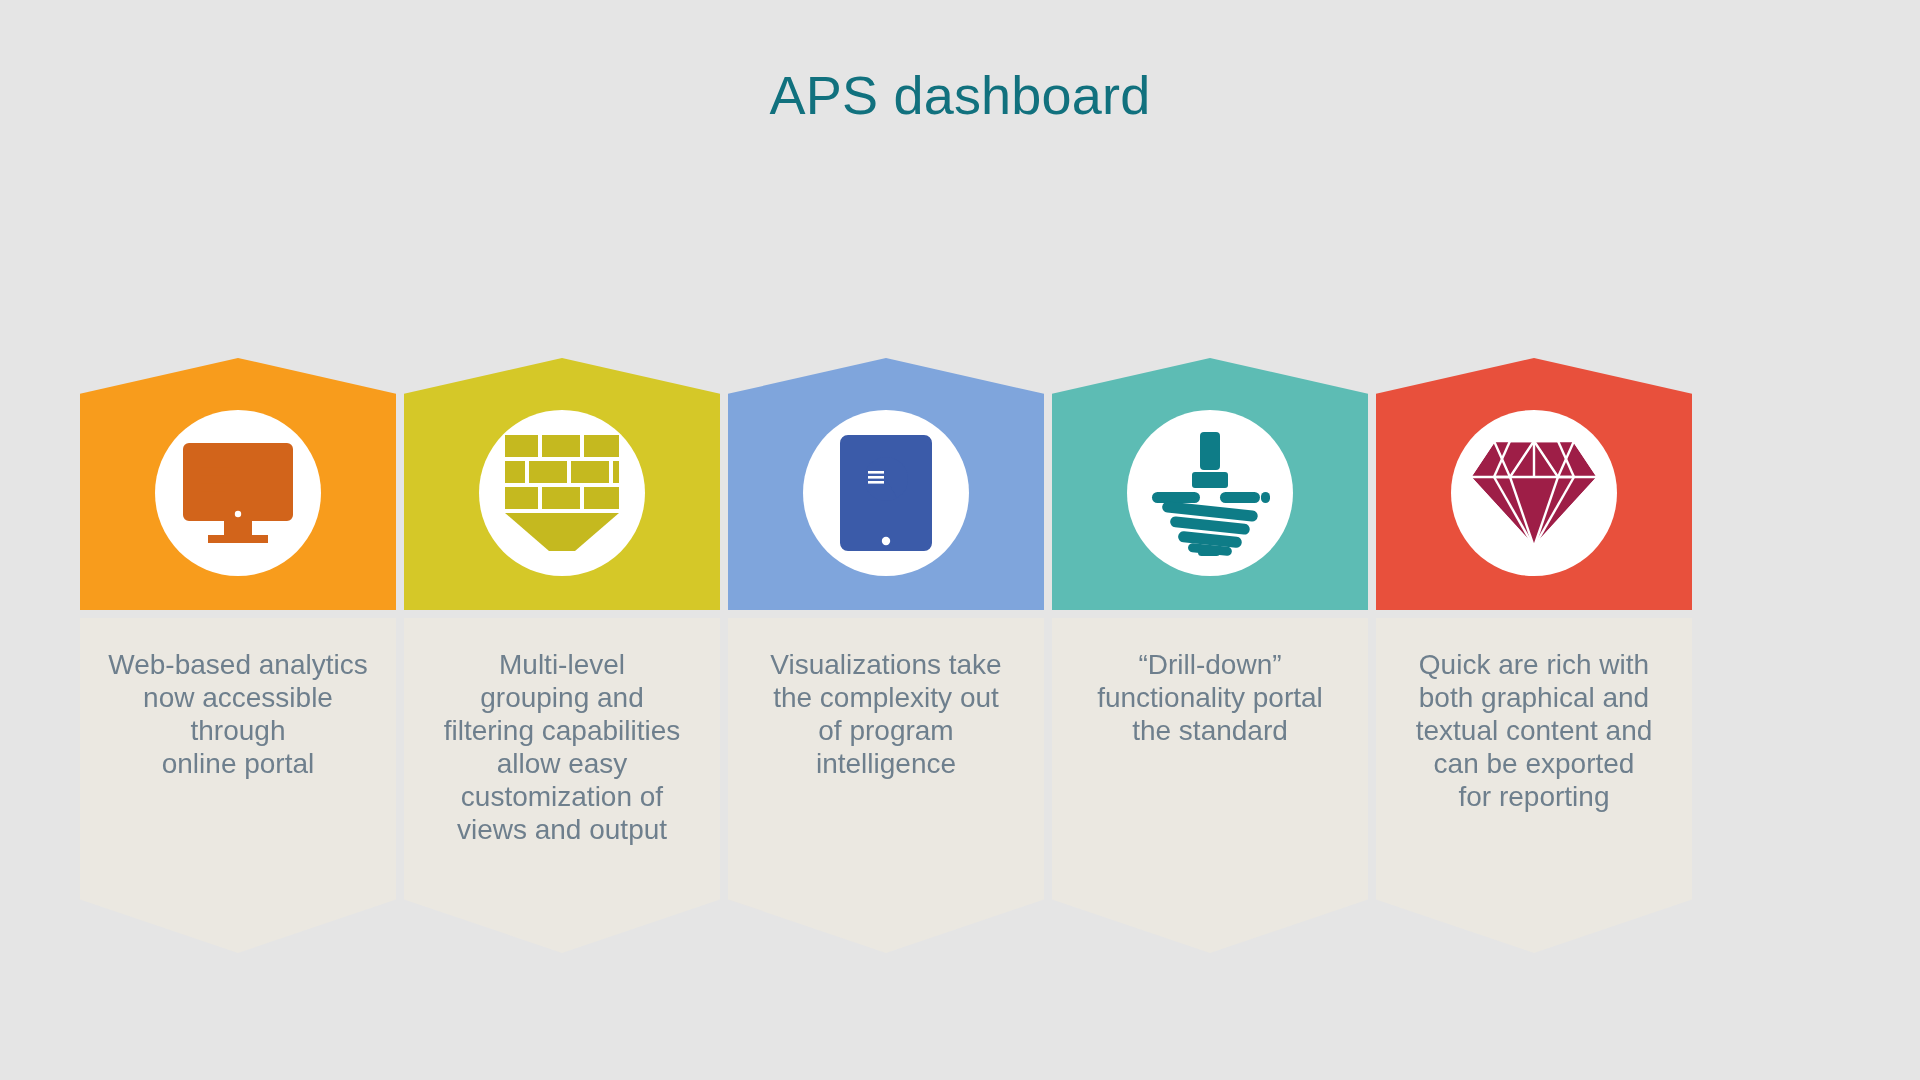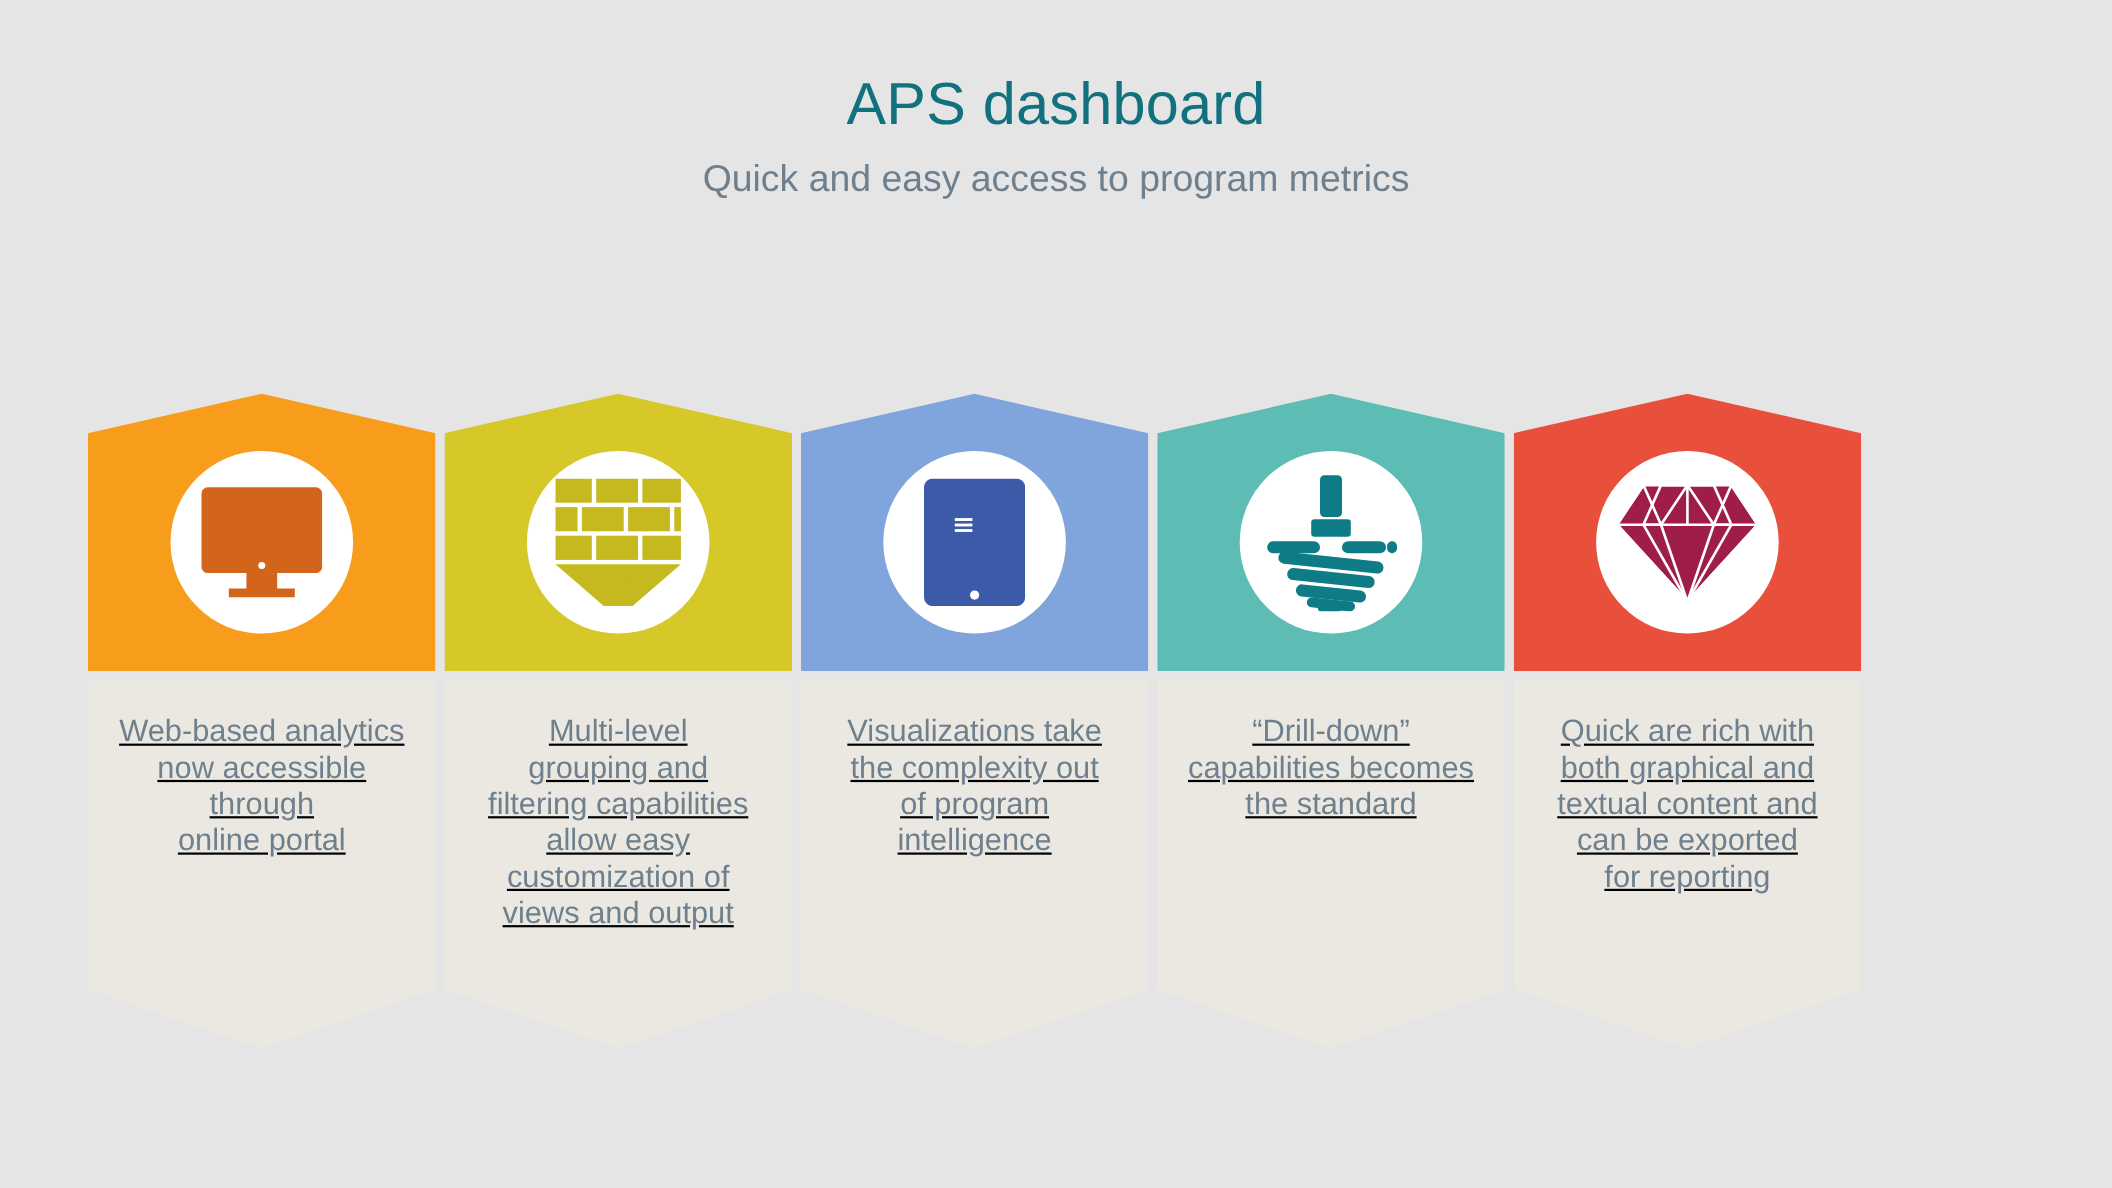--- a/index.html
+++ b/index.html
@@ -45,21 +45,20 @@
   }
 
   
   .columns {
     position: absolute;
     top: 358px;
     left: 80px;
     width: 1612px;
     display: flex;
     gap: 8px;
-    text-decoration: underline;
   }
 
   .column {
     width: 348px;
     position: relative;
   }
 
   
   .col-head {
     position: relative;
@@ -107,21 +106,20 @@
     white-space: pre-line;
   }
 </style>
 </head>
 <body>
 
 <div class="slide">
 
   <div class="header">
     <div class="slide-title">APS dashboard</div>
-    <div class="slide-subtitle">Quick and easy access to program metrics</div>
   </div>
 
   <div class="columns">
 
     <div class="column">
       <div class="col-head" style="background:#F89C1C">
         <div class="icon-circle">
           <span>
             <svg width="110" height="104" viewBox="0 0 110 104">
               <g fill="#D2641B">
@@ -234,21 +232,21 @@
                 <rect x="30" y="104" width="64" height="11" rx="5.5" transform="rotate(6 62 109)"></rect>
                 <rect x="40" y="115" width="44" height="9" rx="4.5" transform="rotate(6 62 119)"></rect>
                 <rect x="50" y="119" width="22" height="7" rx="3.5"></rect>
               </g>
             </svg>
           </span>
         </div>
       </div>
       <div class="col-body">
         <div class="col-text">“Drill-down”
-capabilities becomes
+functionality portal
 the standard</div>
       </div>
     </div>
 
     <div class="column">
       <div class="col-head" style="background:#E8503C">
         <div class="icon-circle">
           <span>
             <svg width="128" height="112" viewBox="0 0 128 112">
               <g>

